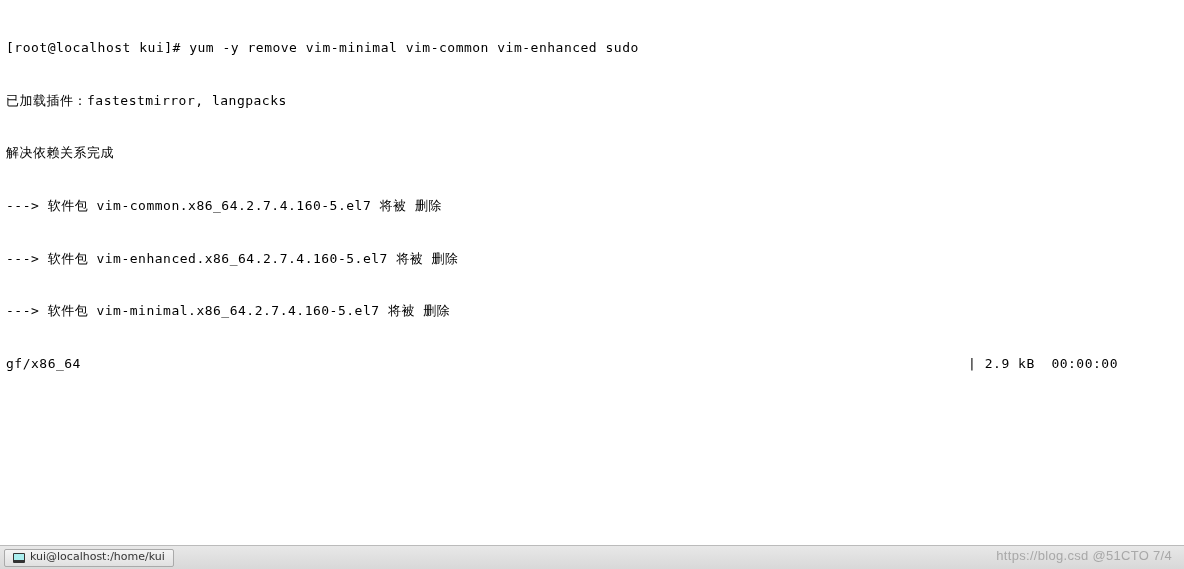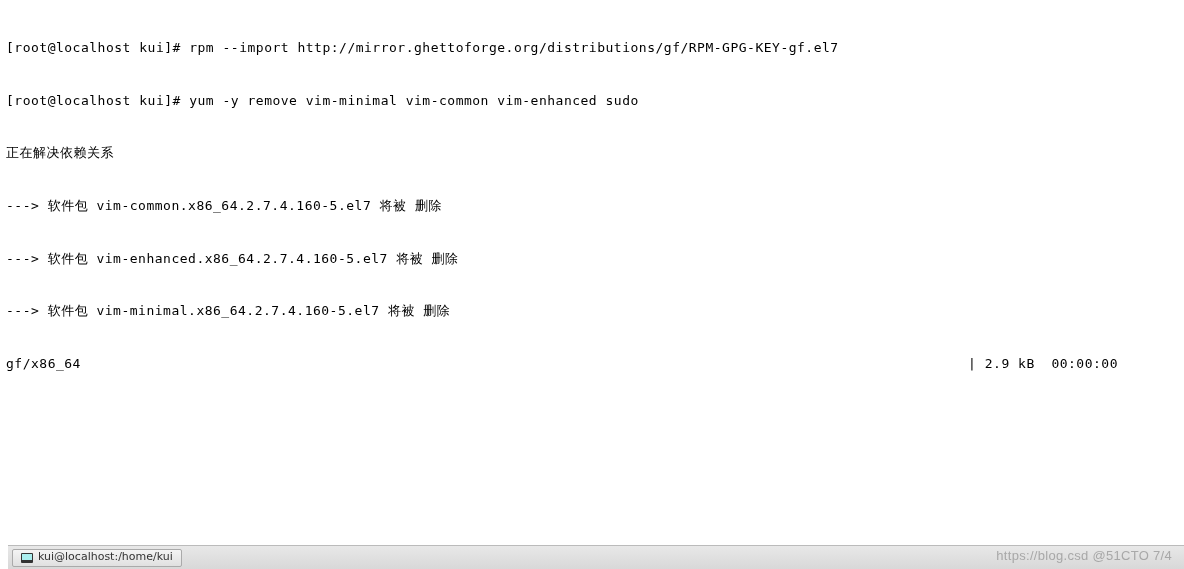--- a/index.html
+++ b/index.html
@@ -26,21 +26,20 @@
     left: 0;
     right: 0;
     height: 24px;
     background: linear-gradient(#e8e8e8, #d8d8d8);
     border-top: 1px solid #bbb;
     display: flex;
     align-items: center;
     padding: 0 4px;
     font-family: "DejaVu Sans", Arial, sans-serif;
     font-size: 11px;
-    margin-left: 8px;
   }
   .taskbar-item {
     display: flex;
     align-items: center;
     background: linear-gradient(#f4f4f4, #e0e0e0);
     border: 1px solid #aaa;
     border-radius: 2px;
     padding: 2px 8px;
     height: 18px;
     color: #333;
@@ -71,23 +70,23 @@
   }
   .dl-row { display: flex; }
   .dl-label { flex: 0 0 auto; }
   .dl-fill { flex: 1; }
   .dl-stats { flex: 0 0 auto; padding-right: 60px; }
 </style>
 </head>
 <body>
 
 <div class="terminal">
-  <div class="line"><span>[root@localhost kui]# </span><span>rpm --import http://mirror.ghettoforge.org/distributions/gf/RPM-GPG-KEY-gf.el7</span></div>
   <div class="line"><span>[root@localhost kui]# </span><span>yum -y remove vim-minimal vim-common vim-enhanced sudo</span></div>
-  <div class="line">正在解决依赖关系</div>
+  <div class="line">已加载插件：fastestmirror, langpacks</div>
+  <div class="line">解决依赖关系完成</div>
   <div class="line">---&gt; 软件包 vim-common.x86_64.2.7.4.160-5.el7 将被 删除</div>
   <div class="line">---&gt; 软件包 vim-enhanced.x86_64.2.7.4.160-5.el7 将被 删除</div>
   <div class="line">---&gt; 软件包 vim-minimal.x86_64.2.7.4.160-5.el7 将被 删除</div>
   <div class="dl-row">
     <span class="dl-label">gf/x86_64</span>
     <span class="dl-fill"></span>
     <span class="dl-stats">| 2.9 kB  00:00:00</span>
   </div>
   
   

